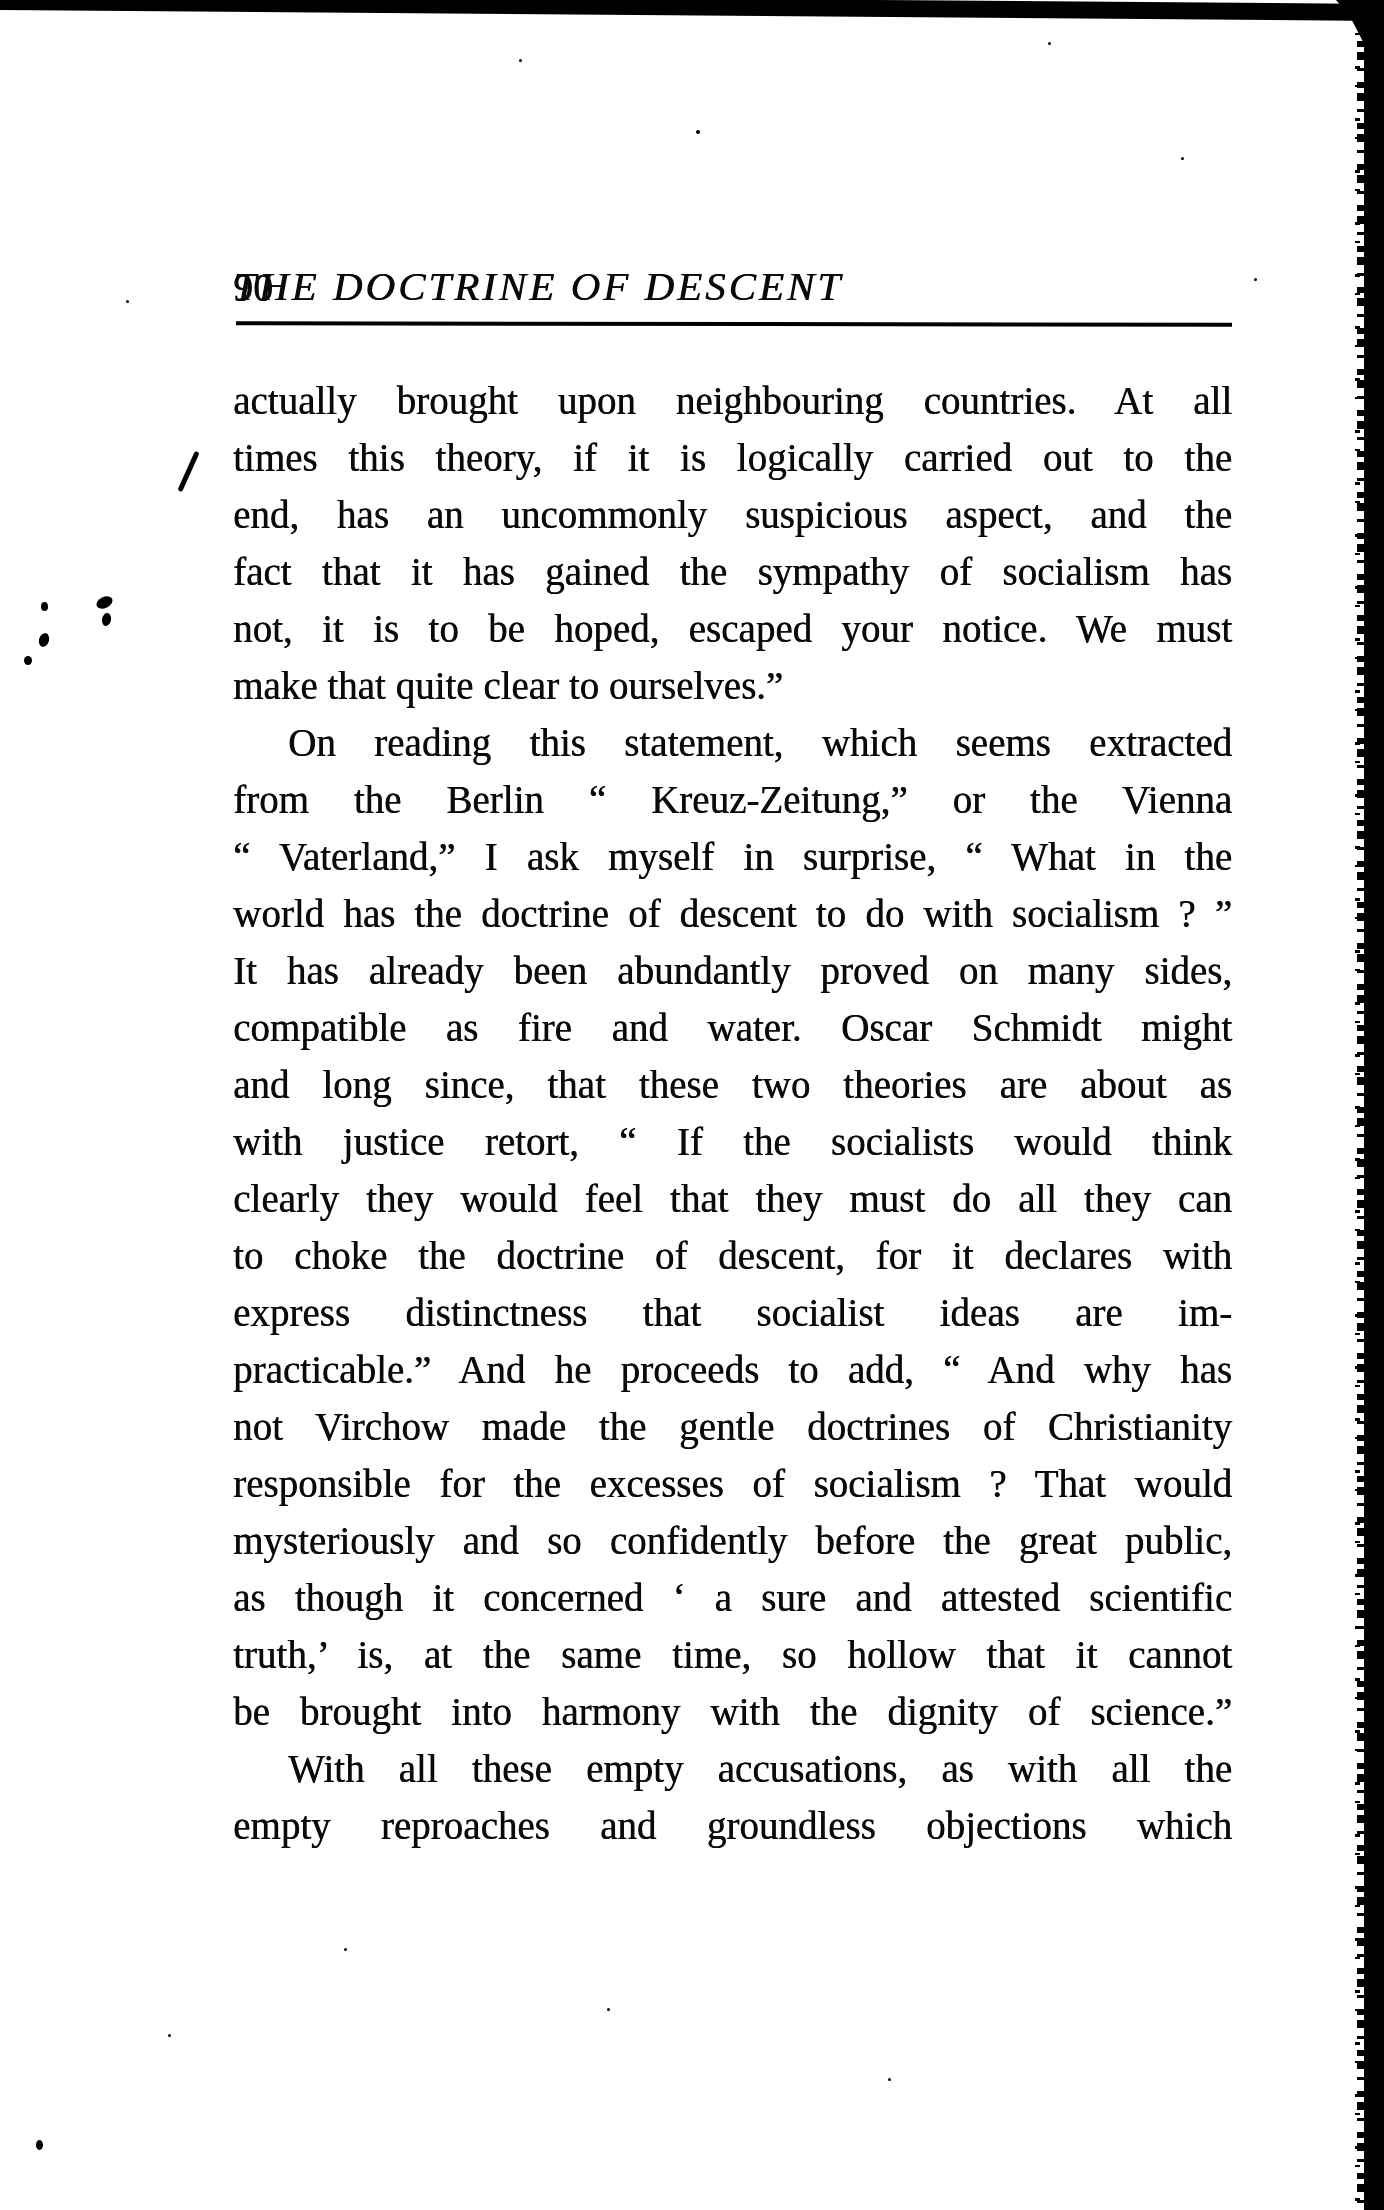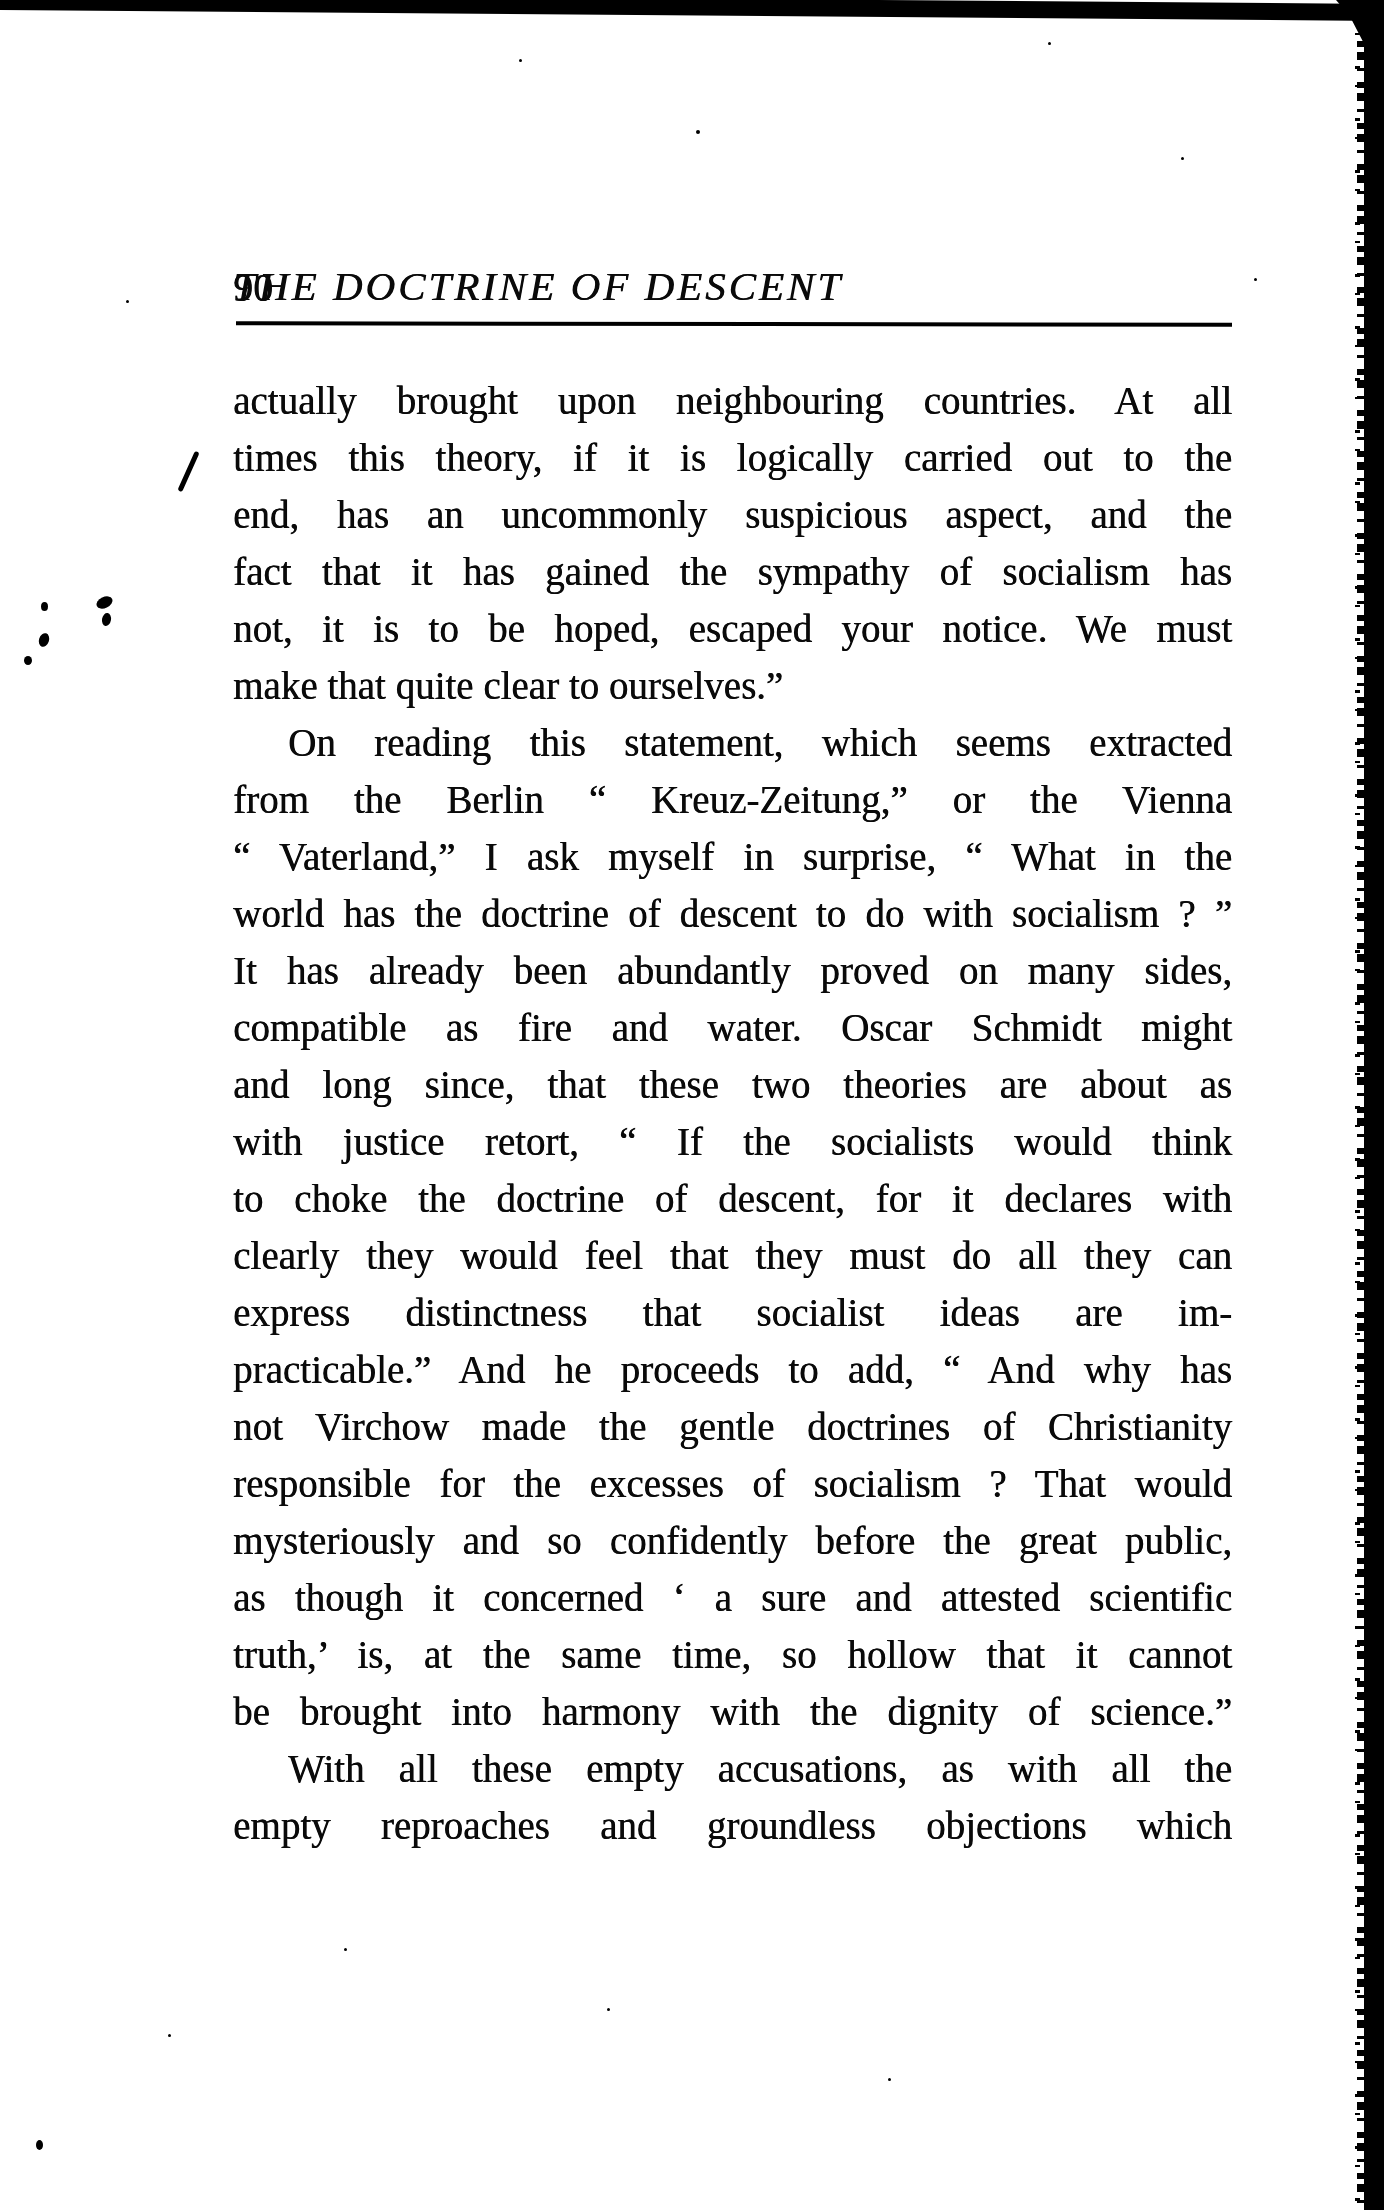--- a/index.html
+++ b/index.html
@@ -120,22 +120,22 @@
     <div class="line">not, it is to be hoped, escaped your notice. We must</div>
     <div class="line para-end">make that quite clear to ourselves.”</div>
     <div class="line indent">On reading this statement, which seems extracted</div>
     <div class="line">from the Berlin “ Kreuz-Zeitung,” or the Vienna</div>
     <div class="line">“ Vaterland,” I ask myself in surprise, “ What in the</div>
     <div class="line">world has the doctrine of descent to do with socialism ? ”</div>
     <div class="line">It has already been abundantly proved on many sides,</div>
     <div class="line">compatible as fire and water. Oscar Schmidt might</div>
     <div class="line">and long since, that these two theories are about as</div>
     <div class="line">with justice retort, “ If the socialists would think</div>
+    <div class="line">clearly they would feel that they must do all they can</div>
     <div class="line">to choke the doctrine of descent, for it declares with</div>
-    <div class="line">clearly they would feel that they must do all they can</div>
     <div class="line">express distinctness that socialist ideas are im-</div>
     <div class="line">practicable.” And he proceeds to add, “ And why has</div>
     <div class="line">not Virchow made the gentle doctrines of Christianity</div>
     <div class="line">responsible for the excesses of socialism ? That would</div>
     <div class="line">mysteriously and so confidently before the great public,</div>
     <div class="line">as though it concerned ‘ a sure and attested scientific</div>
     <div class="line">truth,’ is, at the same time, so hollow that it cannot</div>
     <div class="line">be brought into harmony with the dignity of science.”</div>
     <div class="line indent">With all these empty accusations, as with all the</div>
     <div class="line">empty reproaches and groundless objections which</div>

